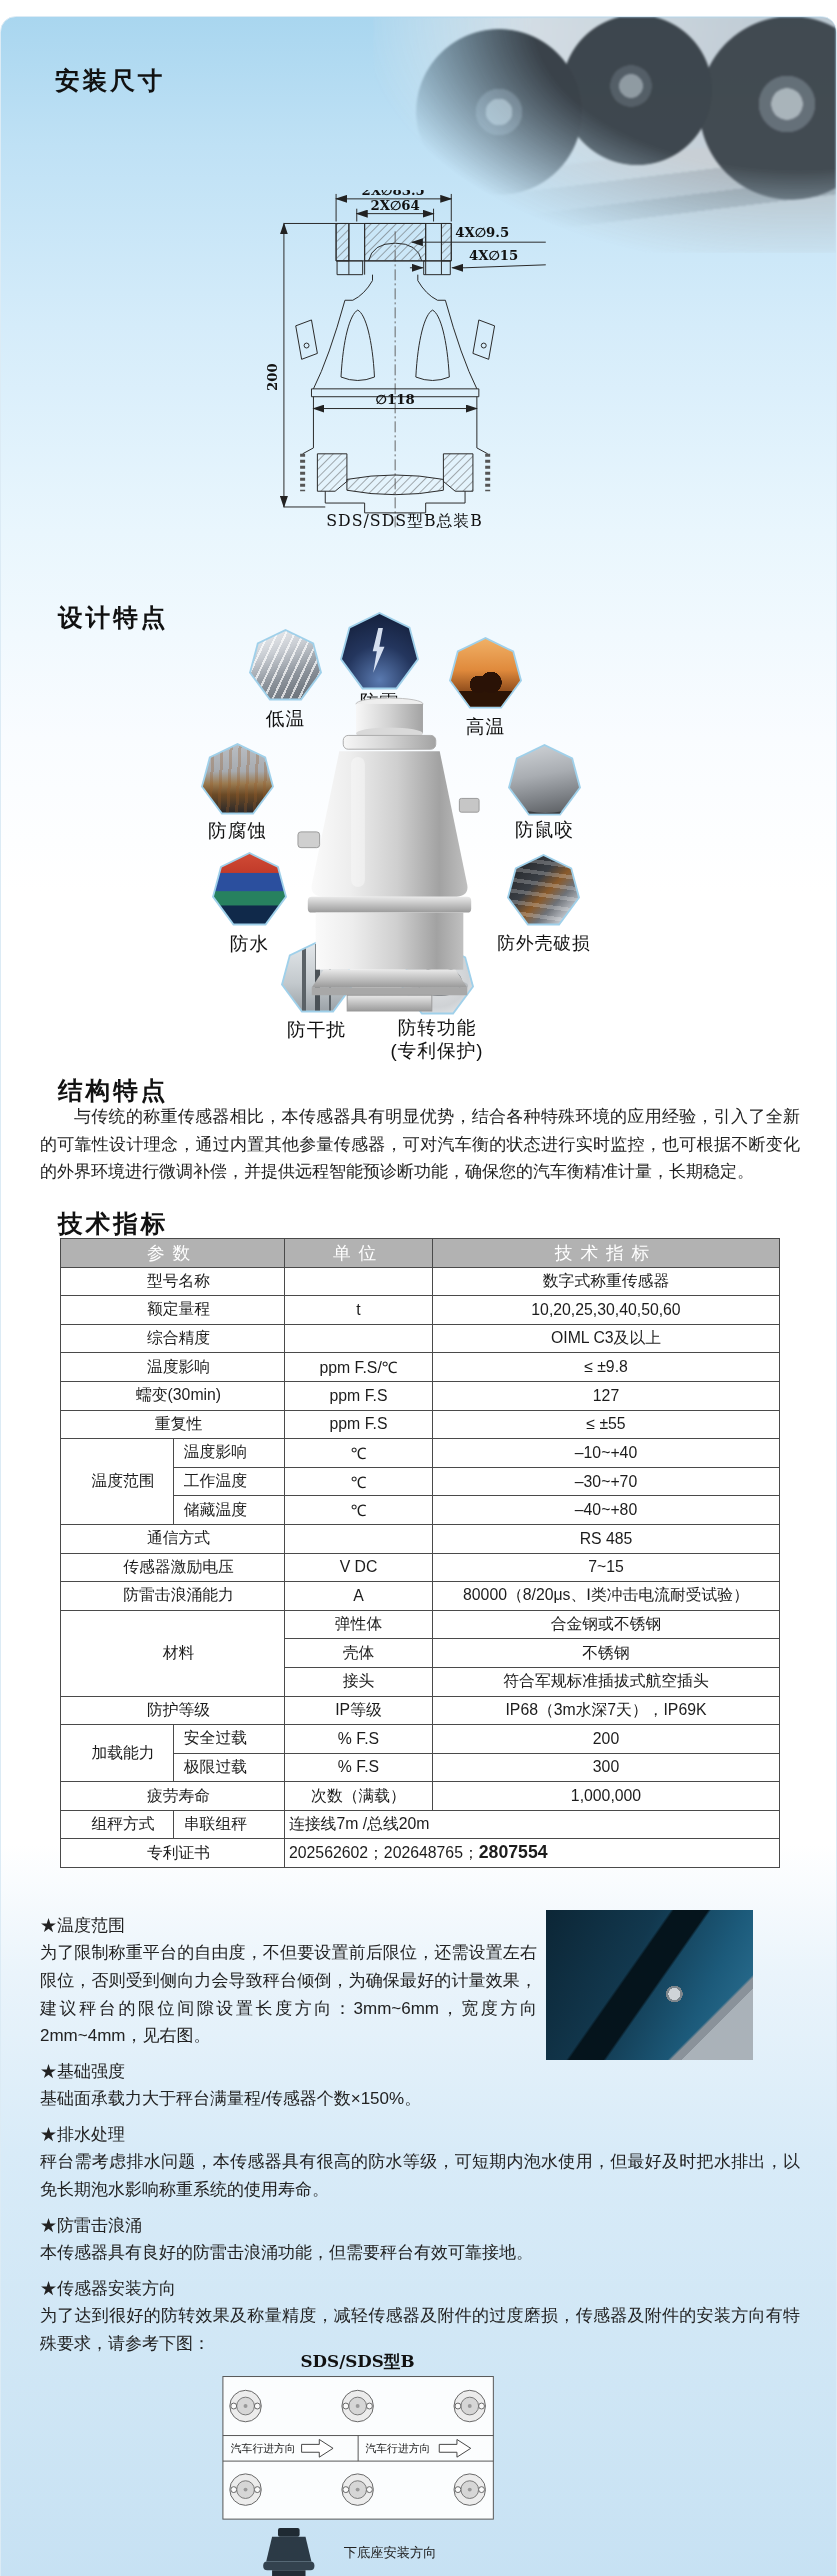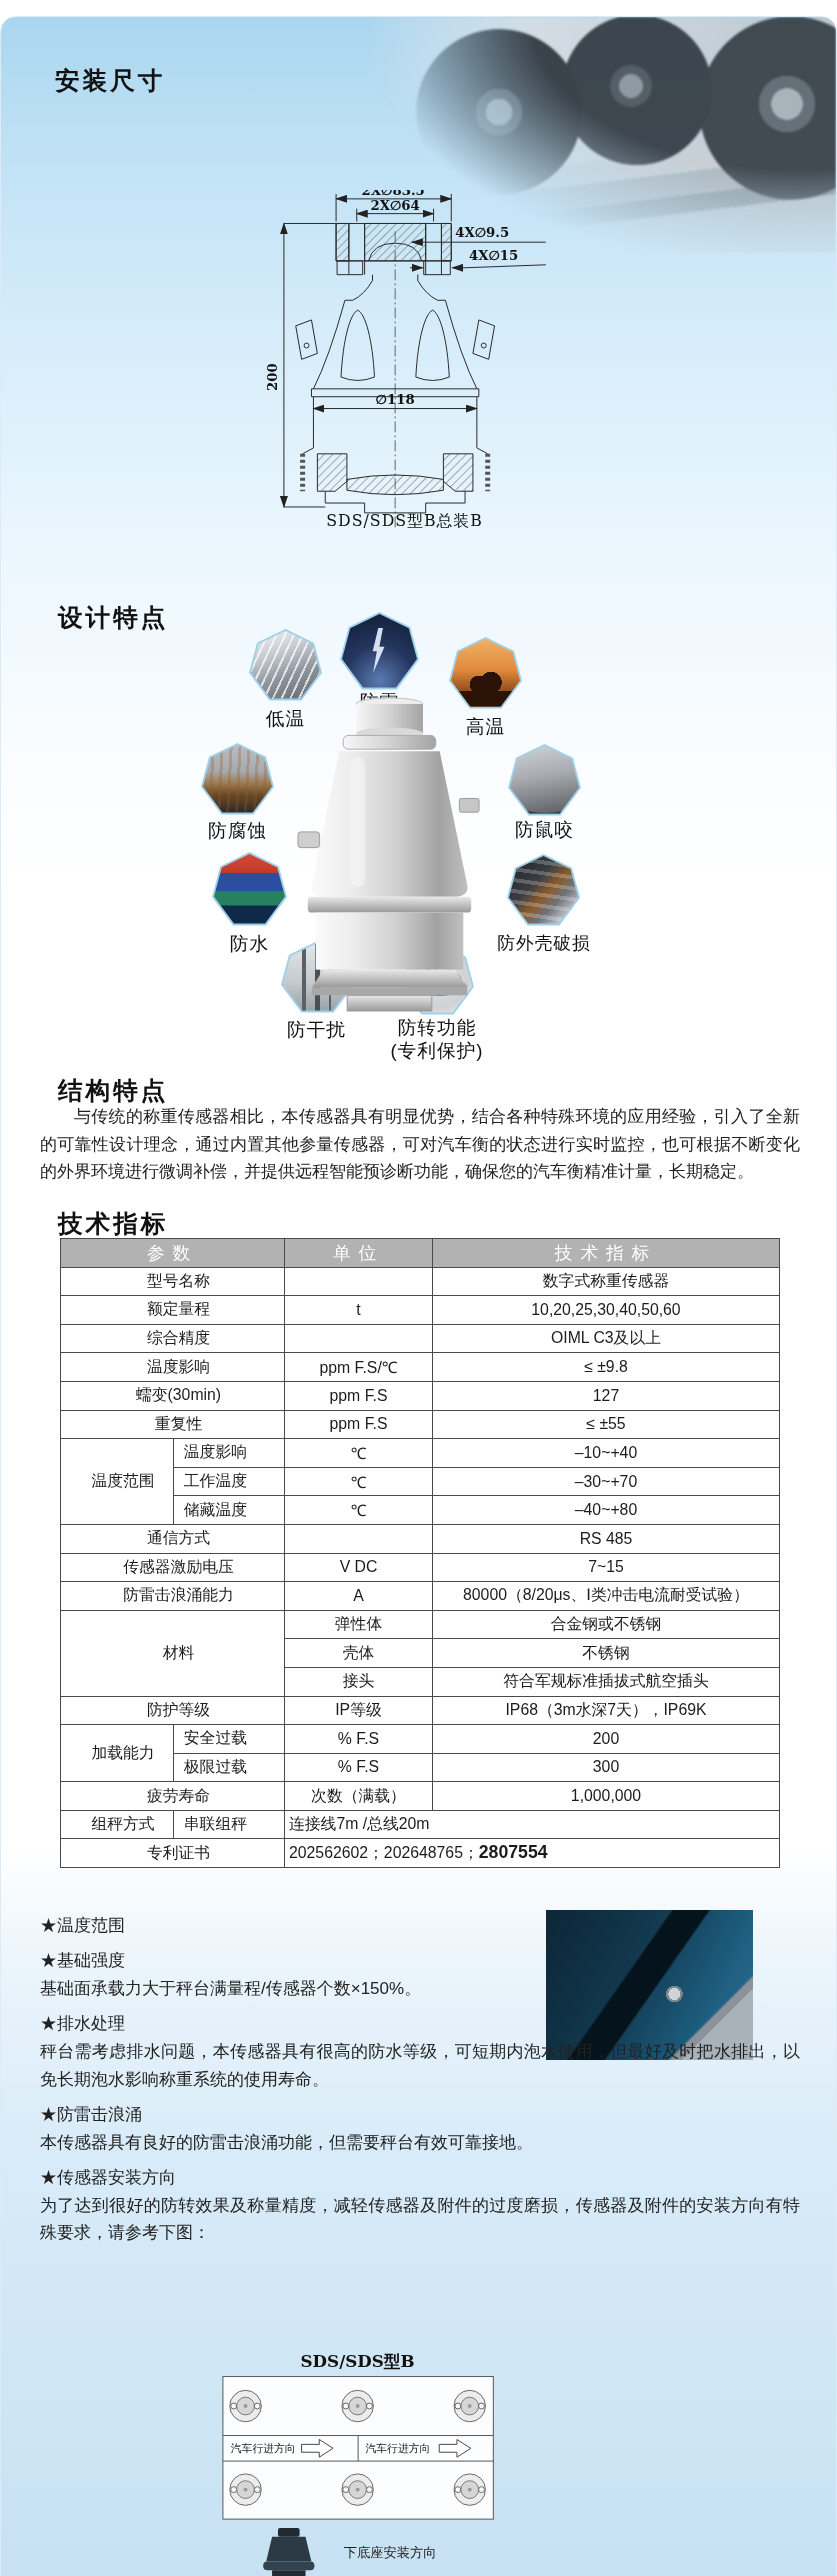--- a/index.html
+++ b/index.html
@@ -441,20 +441,21 @@
       <td colspan="2" class="lv">
         <span>202562602；202648765；</span><span class="pat-b">2807554</span>
       </td>
     </tr>
   </tbody>
     </table>
 
   <div class="abs app-photo"></div>
   <div class="abs apps">
     <p class="app-head">★温度范围</p>
+    <p class="app-body narrow">为了限制称重平台的自由度，不但要设置前后限位，还需设置左右限位，否则受到侧向力会导致秤台倾倒，为确保最好的计量效果，建议秤台的限位间隙设置长度方向：3mm~6mm，宽度方向2mm~4mm，见右图。</p>
     <p class="app-head">★基础强度</p>
     <p class="app-body">基础面承载力大于秤台满量程/传感器个数×150%。</p>
     <p class="app-head">★排水处理</p>
     <p class="app-body">秤台需考虑排水问题，本传感器具有很高的防水等级，可短期内泡水使用，但最好及时把水排出，以免长期泡水影响称重系统的使用寿命。</p>
     <p class="app-head">★防雷击浪涌</p>
     <p class="app-body">本传感器具有良好的防雷击浪涌功能，但需要秤台有效可靠接地。</p>
     <p class="app-head">★传感器安装方向</p>
     <p class="app-body">为了达到很好的防转效果及称量精度，减轻传感器及附件的过度磨损，传感器及附件的安装方向有特殊要求，请参考下图：</p>
   </div>
 

